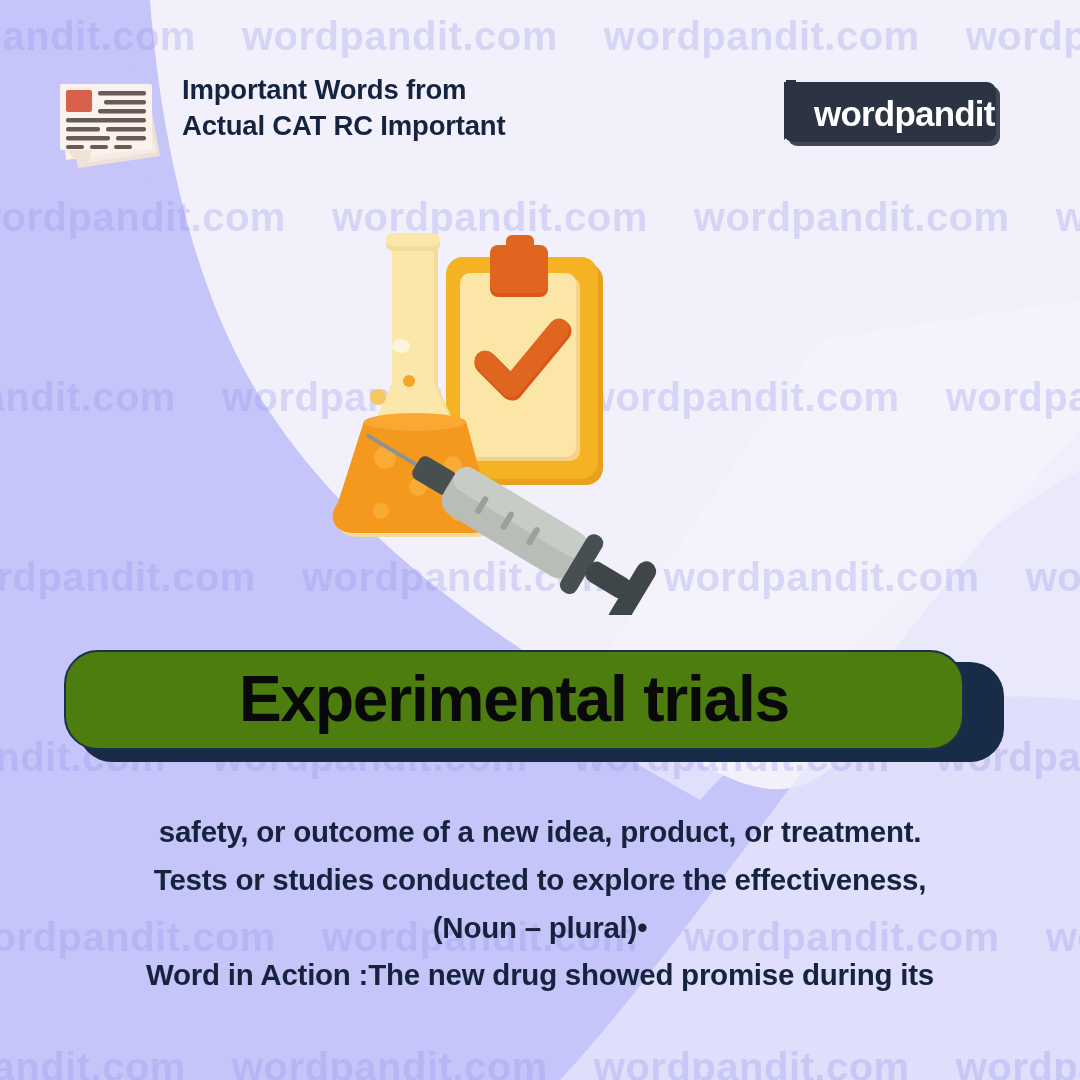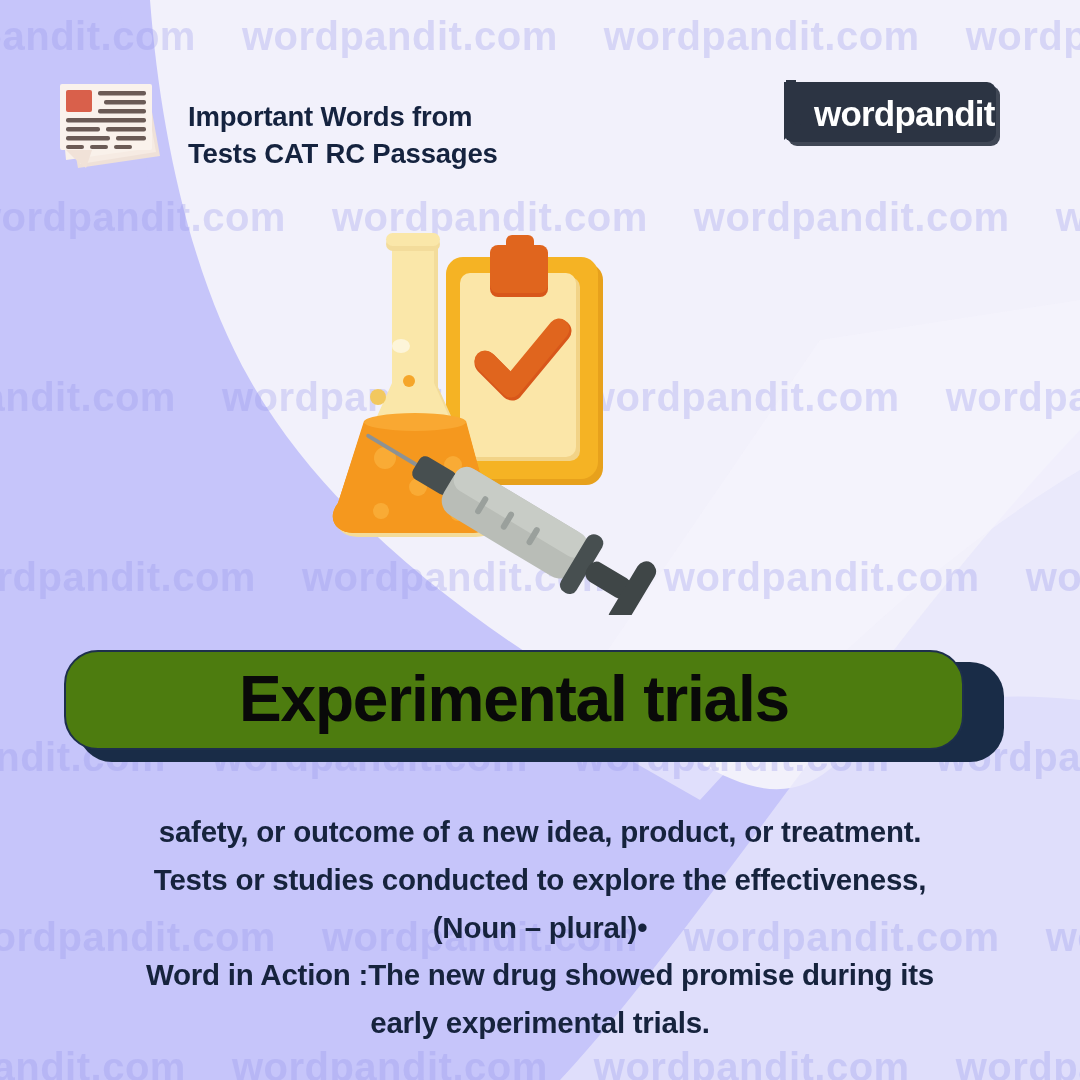--- a/index.html
+++ b/index.html
@@ -35,21 +35,21 @@
     font-weight:700;
     letter-spacing:0.5px;
     color:rgba(150,148,235,0.30);
   }
   .wm-row span { margin-right:46px; }
 
   
   .header {
     position:absolute;
     left:52px; top:72px;
-    display:flex; align-items:flex-end; gap:20px;
+    display:flex; align-items:flex-start; gap:14px;
     z-index:6;
   }
   .news-icon { width:116px; height:100px; flex:0 0 auto; }
   .header-title {
     font-size:27.5px;
     font-weight:700;
     line-height:1.32;
     color:#15233f;
     letter-spacing:-0.2px;
   }
@@ -169,21 +169,21 @@
       <rect x="54" y="55" width="40" height="4.5" rx="2" fill="#6b5b56"></rect>
       <rect x="14" y="64" width="44" height="4.5" rx="2" fill="#6b5b56"></rect>
       <rect x="64" y="64" width="30" height="4.5" rx="2" fill="#6b5b56"></rect>
       <rect x="14" y="73" width="18" height="4" rx="2" fill="#6b5b56"></rect>
       <rect x="38" y="73" width="18" height="4" rx="2" fill="#6b5b56"></rect>
       <rect x="62" y="73" width="18" height="4" rx="2" fill="#6b5b56"></rect>
       <path d="M14,78 L40,78 L34,96 L22,86 Z" fill="#f1e2d8"></path>
     </svg>
     <div class="header-title">
       <span class="l1">Important Words from</span>
-      <span class="l2">Tests CAT RC Passages</span>
+      <span class="l2">Actual CAT RC Important</span>
     </div>
   </div>
 
   <svg class="logo" viewBox="0 0 222 68">
     <rect x="8" y="6" width="212" height="60" rx="9" fill="#2c3443" opacity="0.9"></rect>
     <rect x="4" y="2" width="212" height="60" rx="9" fill="#2c3443"></rect>
 
     <path d="M4,2 h34 v58 l-17,-16 l-17,16 Z" fill="#2c3443"></path>
     <path d="M6,0 h10 v44 l-5,-5 l-5,5 Z" fill="#2c3443"></path>
     <text x="34" y="46" font-family="Liberation Sans, sans-serif" font-size="35" font-weight="700" fill="#ffffff" letter-spacing="-0.8">wordpandit</text>
@@ -258,16 +258,15 @@
     <div class="word-card">
       <span class="word-title">Experimental trials</span>
     </div>
   </div>
 
   <div class="defs">
     <span class="line">safety, or outcome of a new idea, product, or treatment.</span>
     <span class="line">Tests or studies conducted to explore the effectiveness,</span>
     <span class="pos">(Noun – plural)•</span>
     <span class="wia">Word in Action :The new drug showed promise during its</span>
-    <span class="wia">early experimental trials.</span>
   </div>
 
 </div>
 
 </body></html>

